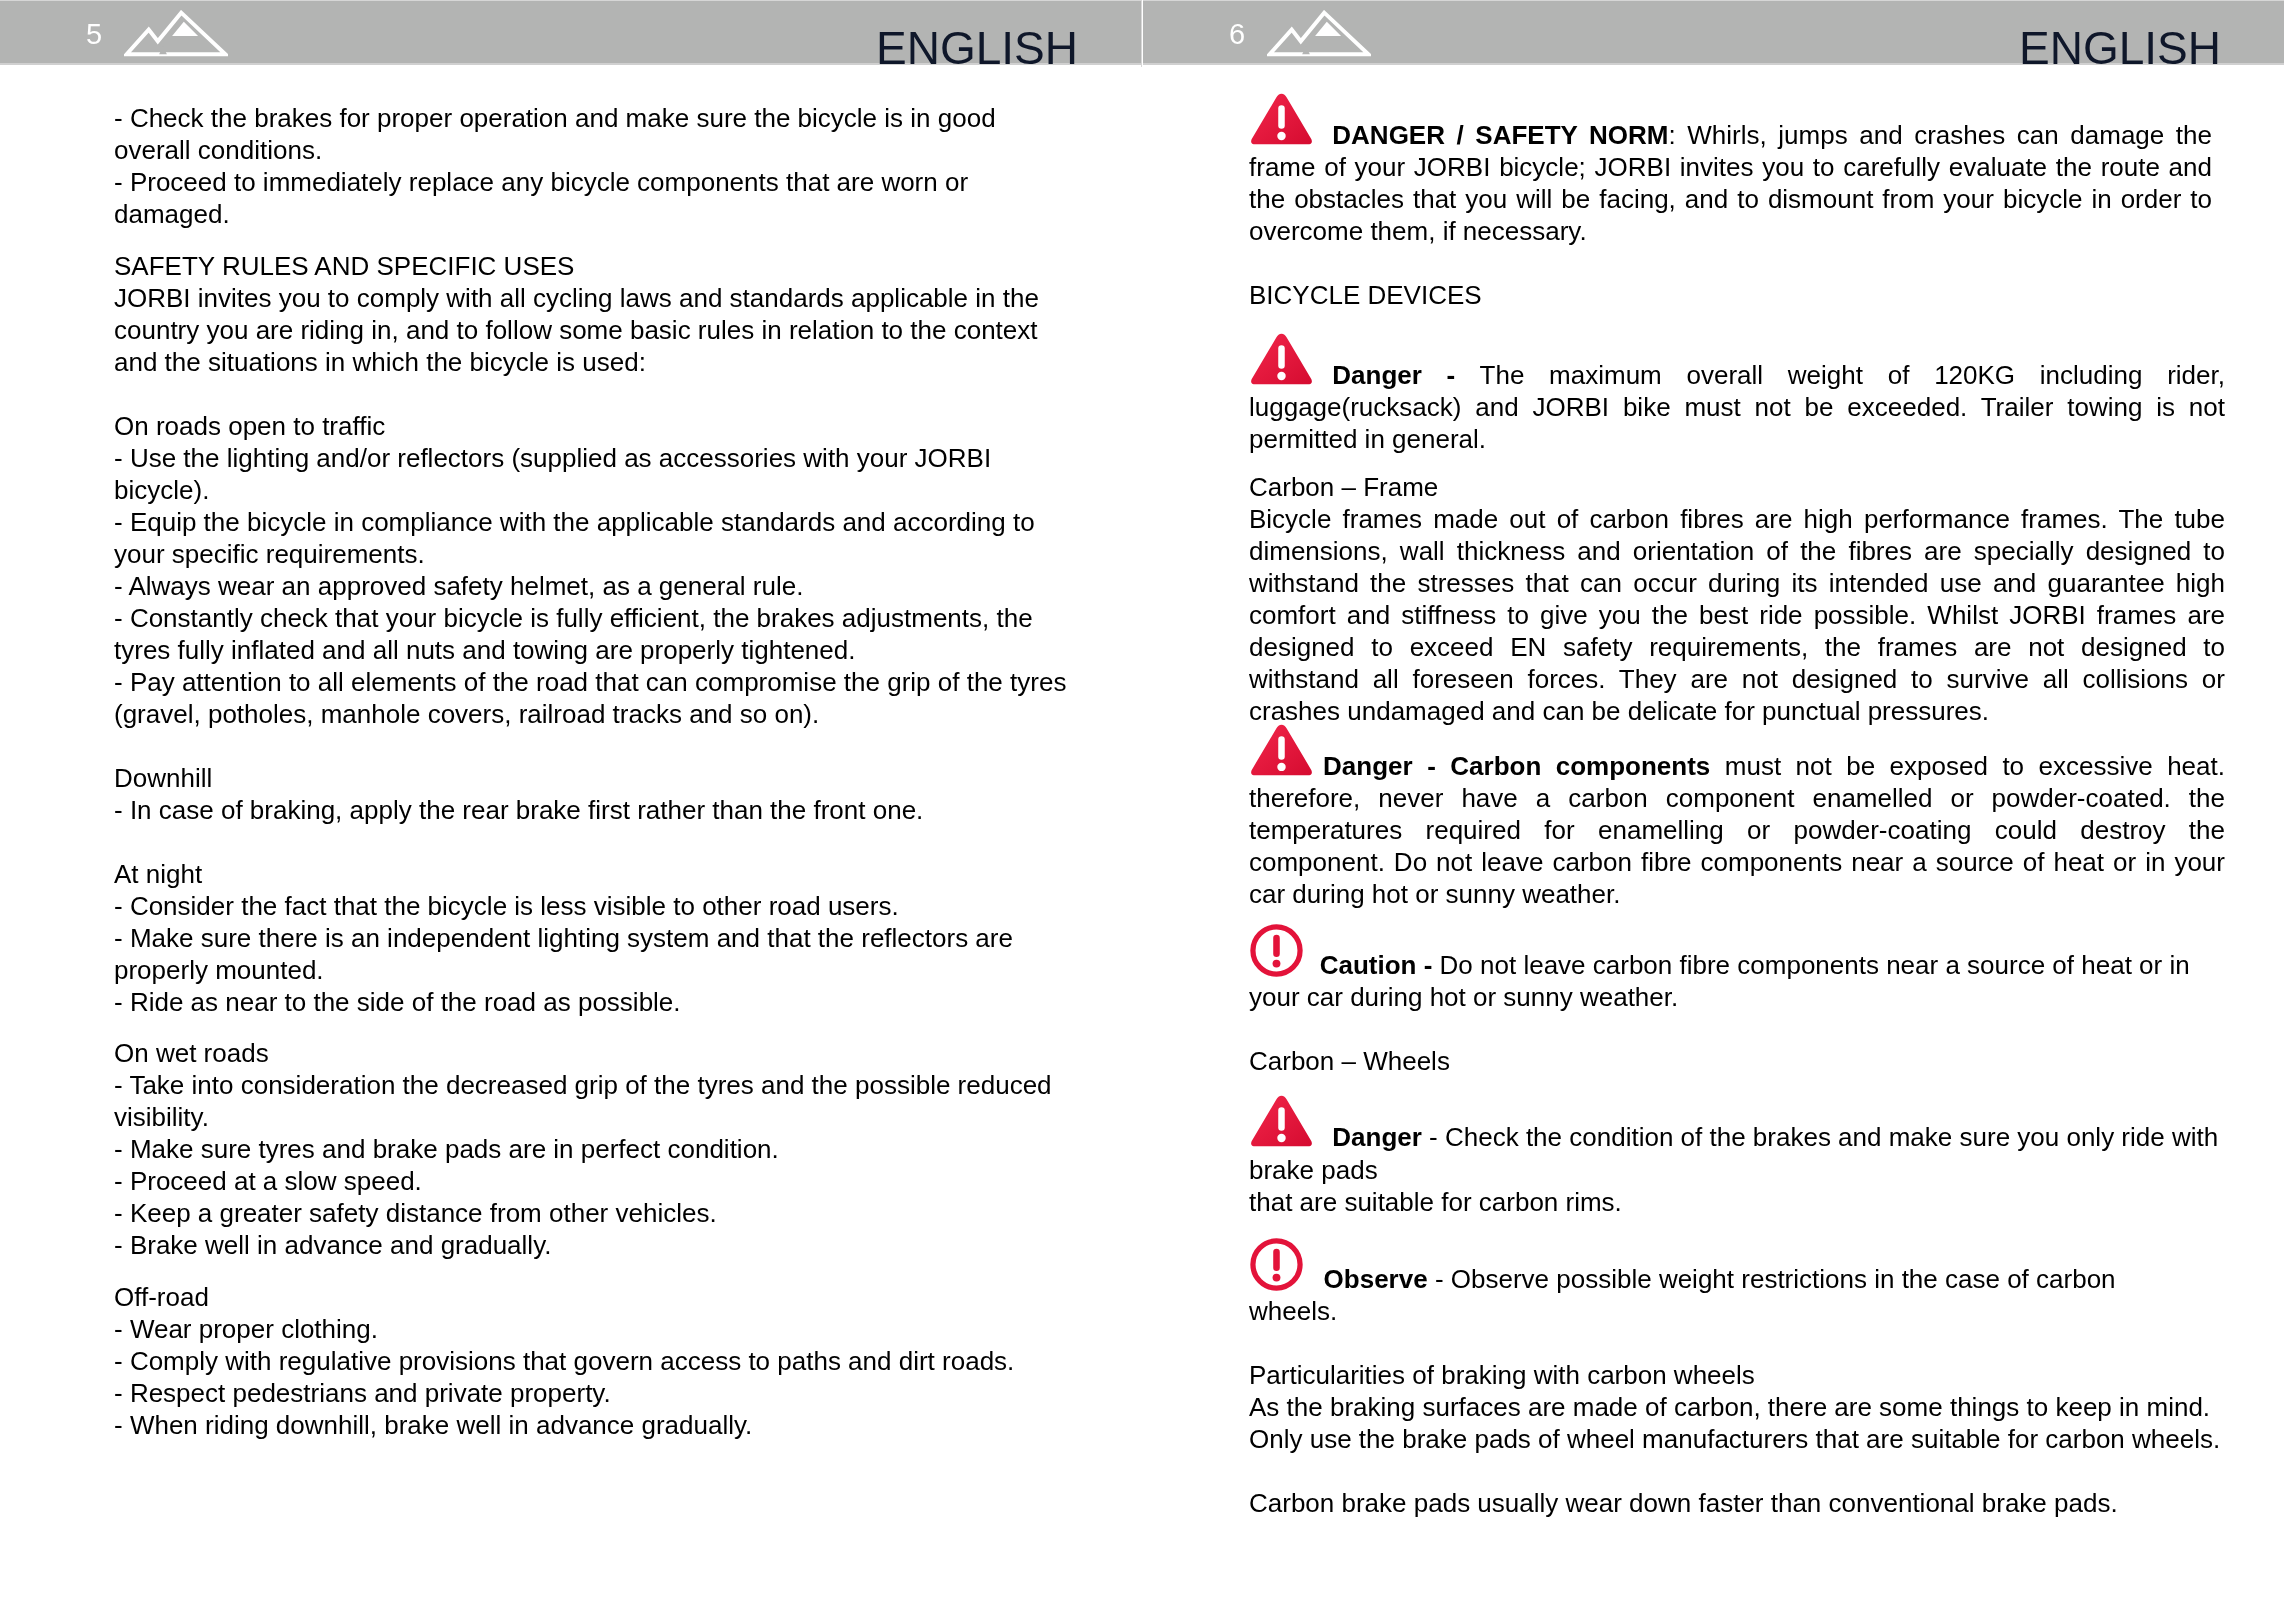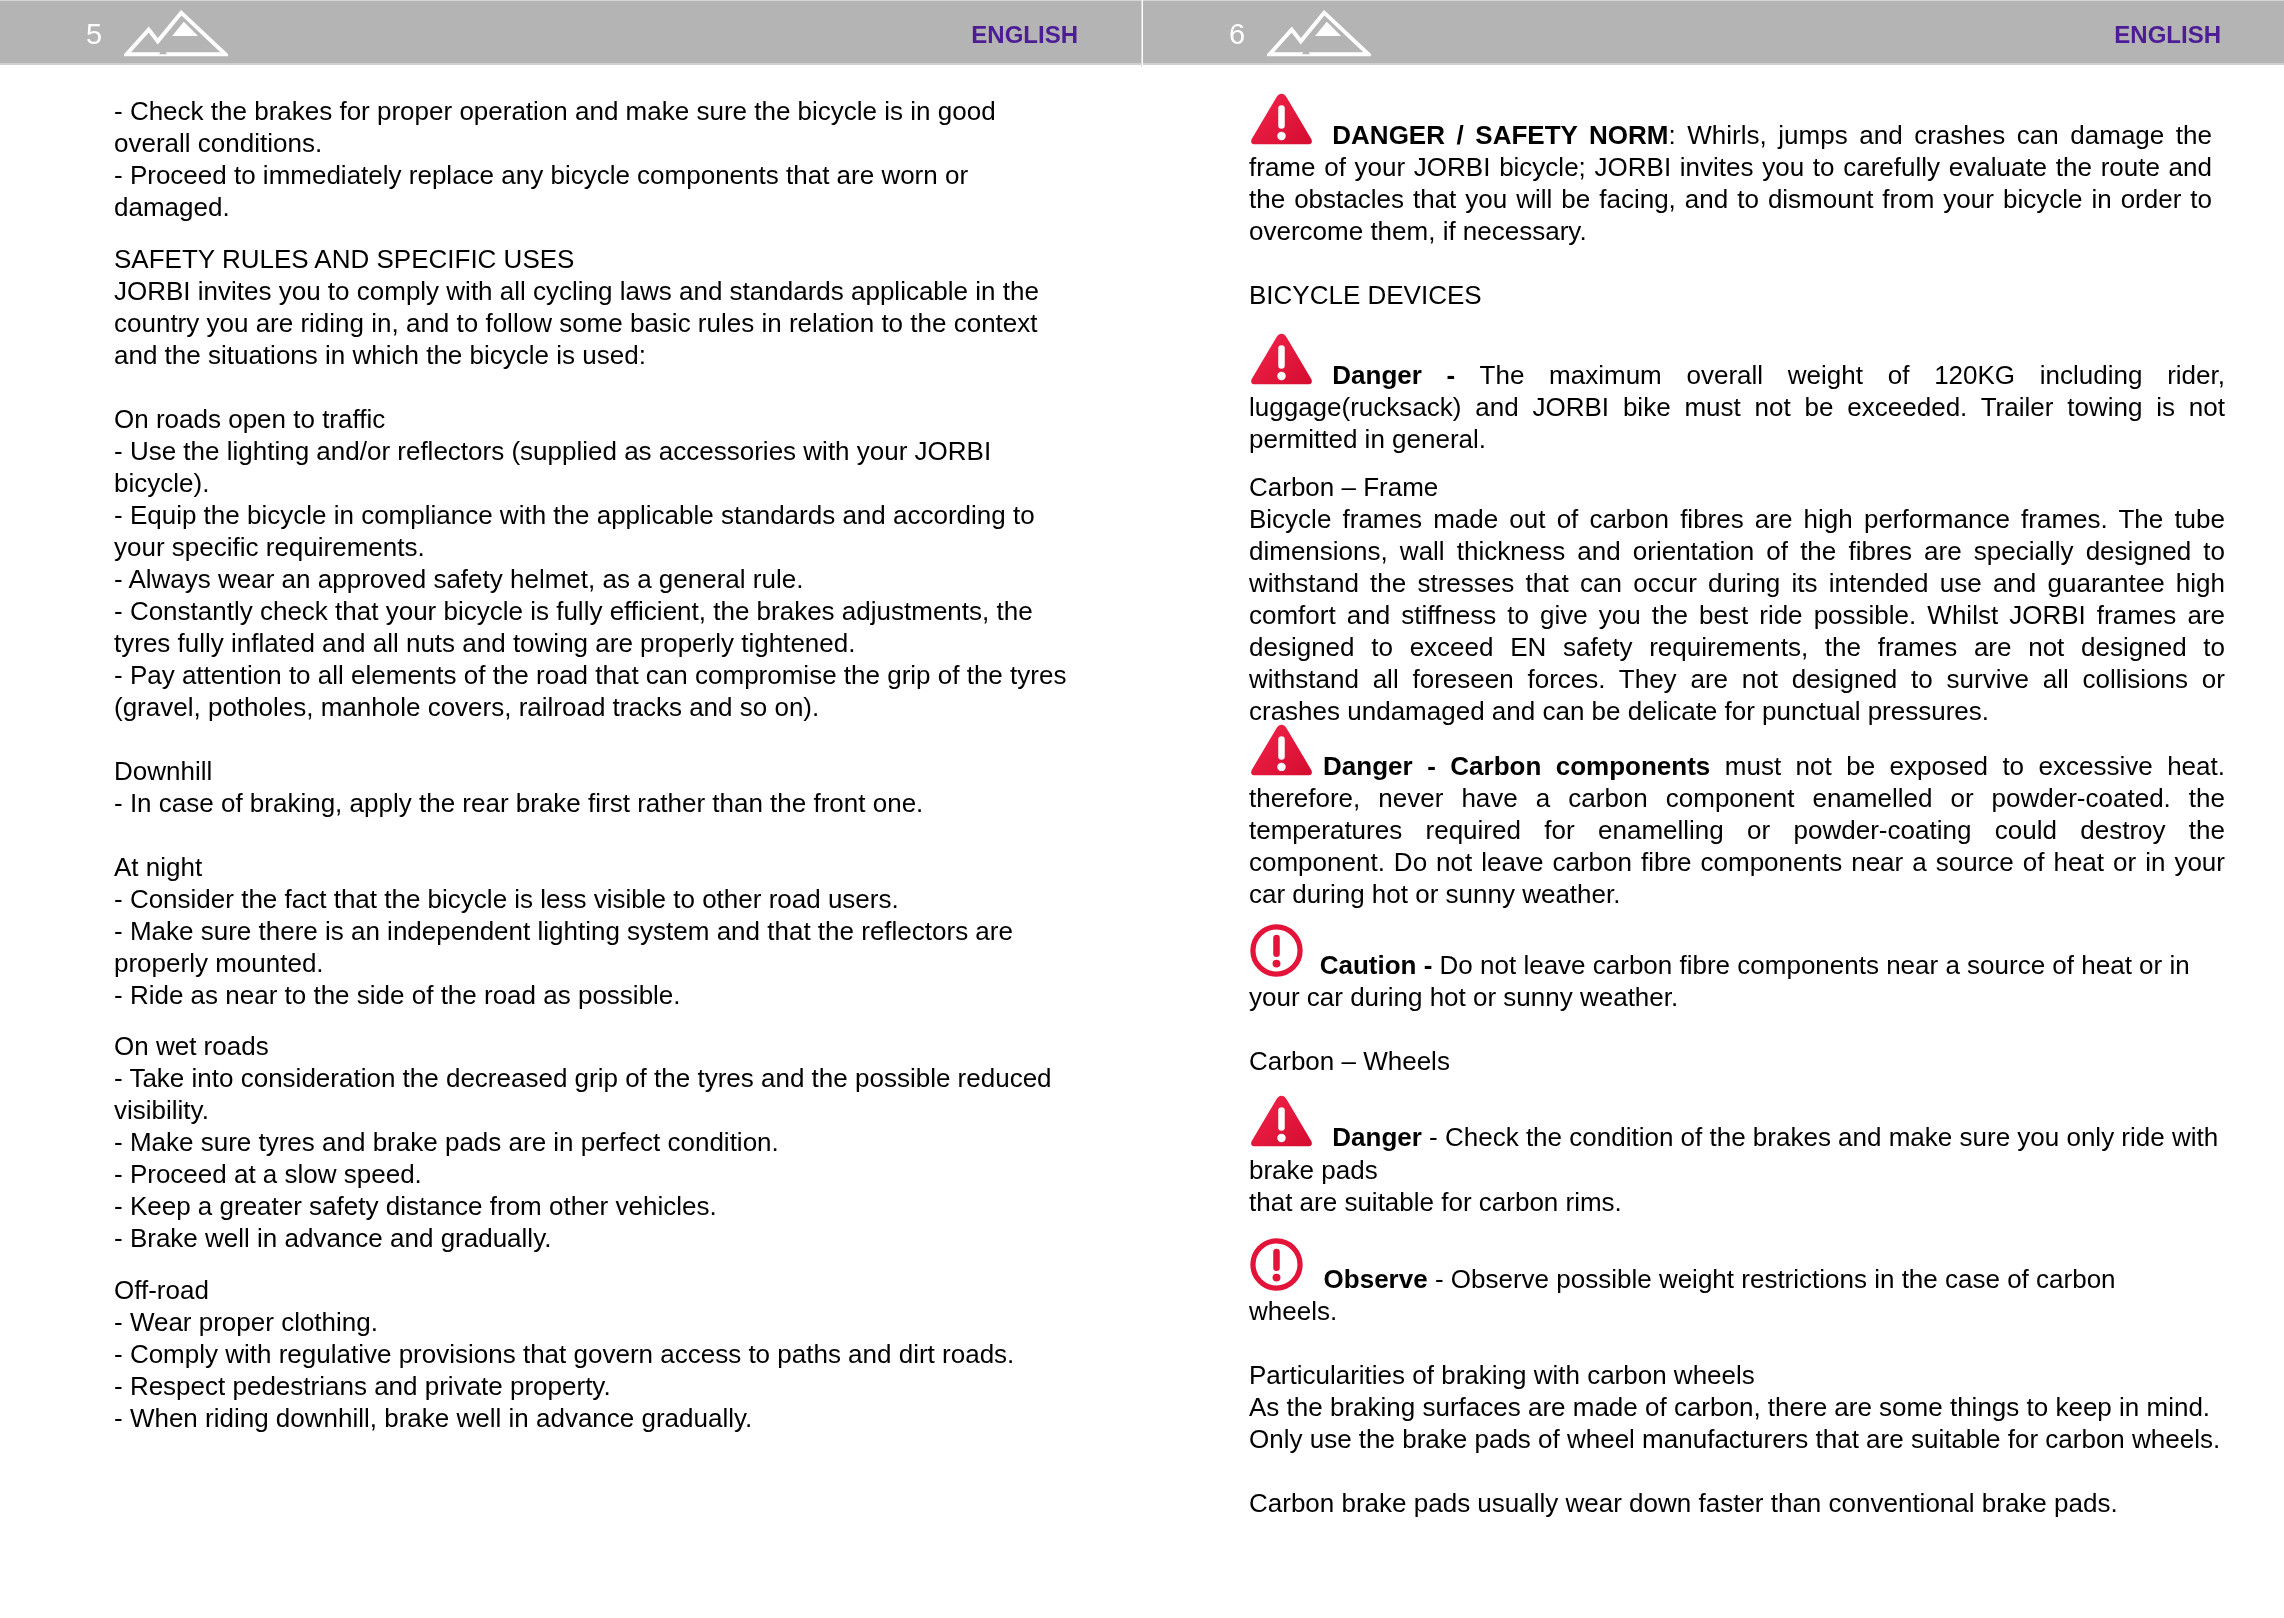--- a/index.html
+++ b/index.html
@@ -6,22 +6,22 @@
   body { width: 2284px; height: 1619px; position: relative; overflow: hidden;
          font-family: "Liberation Sans", sans-serif; color: #000; }
   .page { position: absolute; top: 0; height: 1619px; }
   .page.left { left: 0; width: 1141px; }
   .page.right { left: 1143px; width: 1141px; }
   .header { position: absolute; top: 0; left: 0; right: 0; height: 65px;
             background: #b3b4b3; border-top: 1.3px solid #d6d6d6; border-bottom: 2px solid #d0d0d0; box-sizing: border-box; }
   .divider { position: absolute; left: 1141px; top: 0; width: 1.3px; height: 67px; background: #d8d8d8; }
   .page-num { position: absolute; left: 86px; top: 17px; font-size: 29px; color: #ffffff; }
   .logo { position: absolute; left: 124px; top: 9.1px; width: 104px; height: 47px; }
-  .lang { position: absolute; right: 63px; top: 19.6px; font-size: 24px; font-weight: bold; color: #4c1d95; letter-spacing: 0px; }
-  .content { position: absolute; top: 95px; font-size: 26px; line-height: 32px; }
+  .lang { position: absolute; right: 63px; top: 19.6px; font-size: 46px; font-weight: normal; color: #0f172a; letter-spacing: 0px; }
+  .content { position: absolute; top: 102px; font-size: 26px; line-height: 32px; }
   .page.left .content { left: 114px; width: 960px; }
   .page.right .content { left: 106px; width: 976px; }
   .content p { margin: 0; }
   .content .h { font-weight: normal; }
   .gap-s { height: 19.6px; }
   .gap-m { height: 32px; }
   .justify { text-align: justify; text-align-last: left; }
   .icon-tri { display: inline-block; width: 65px; height: 56px; vertical-align: -2.6px; margin-right: 18.3px; }
   .icon-circ { display: inline-block; width: 55px; height: 55px; vertical-align: -3.9px; margin-right: 15.7px; }
   .warn { position: relative; }

